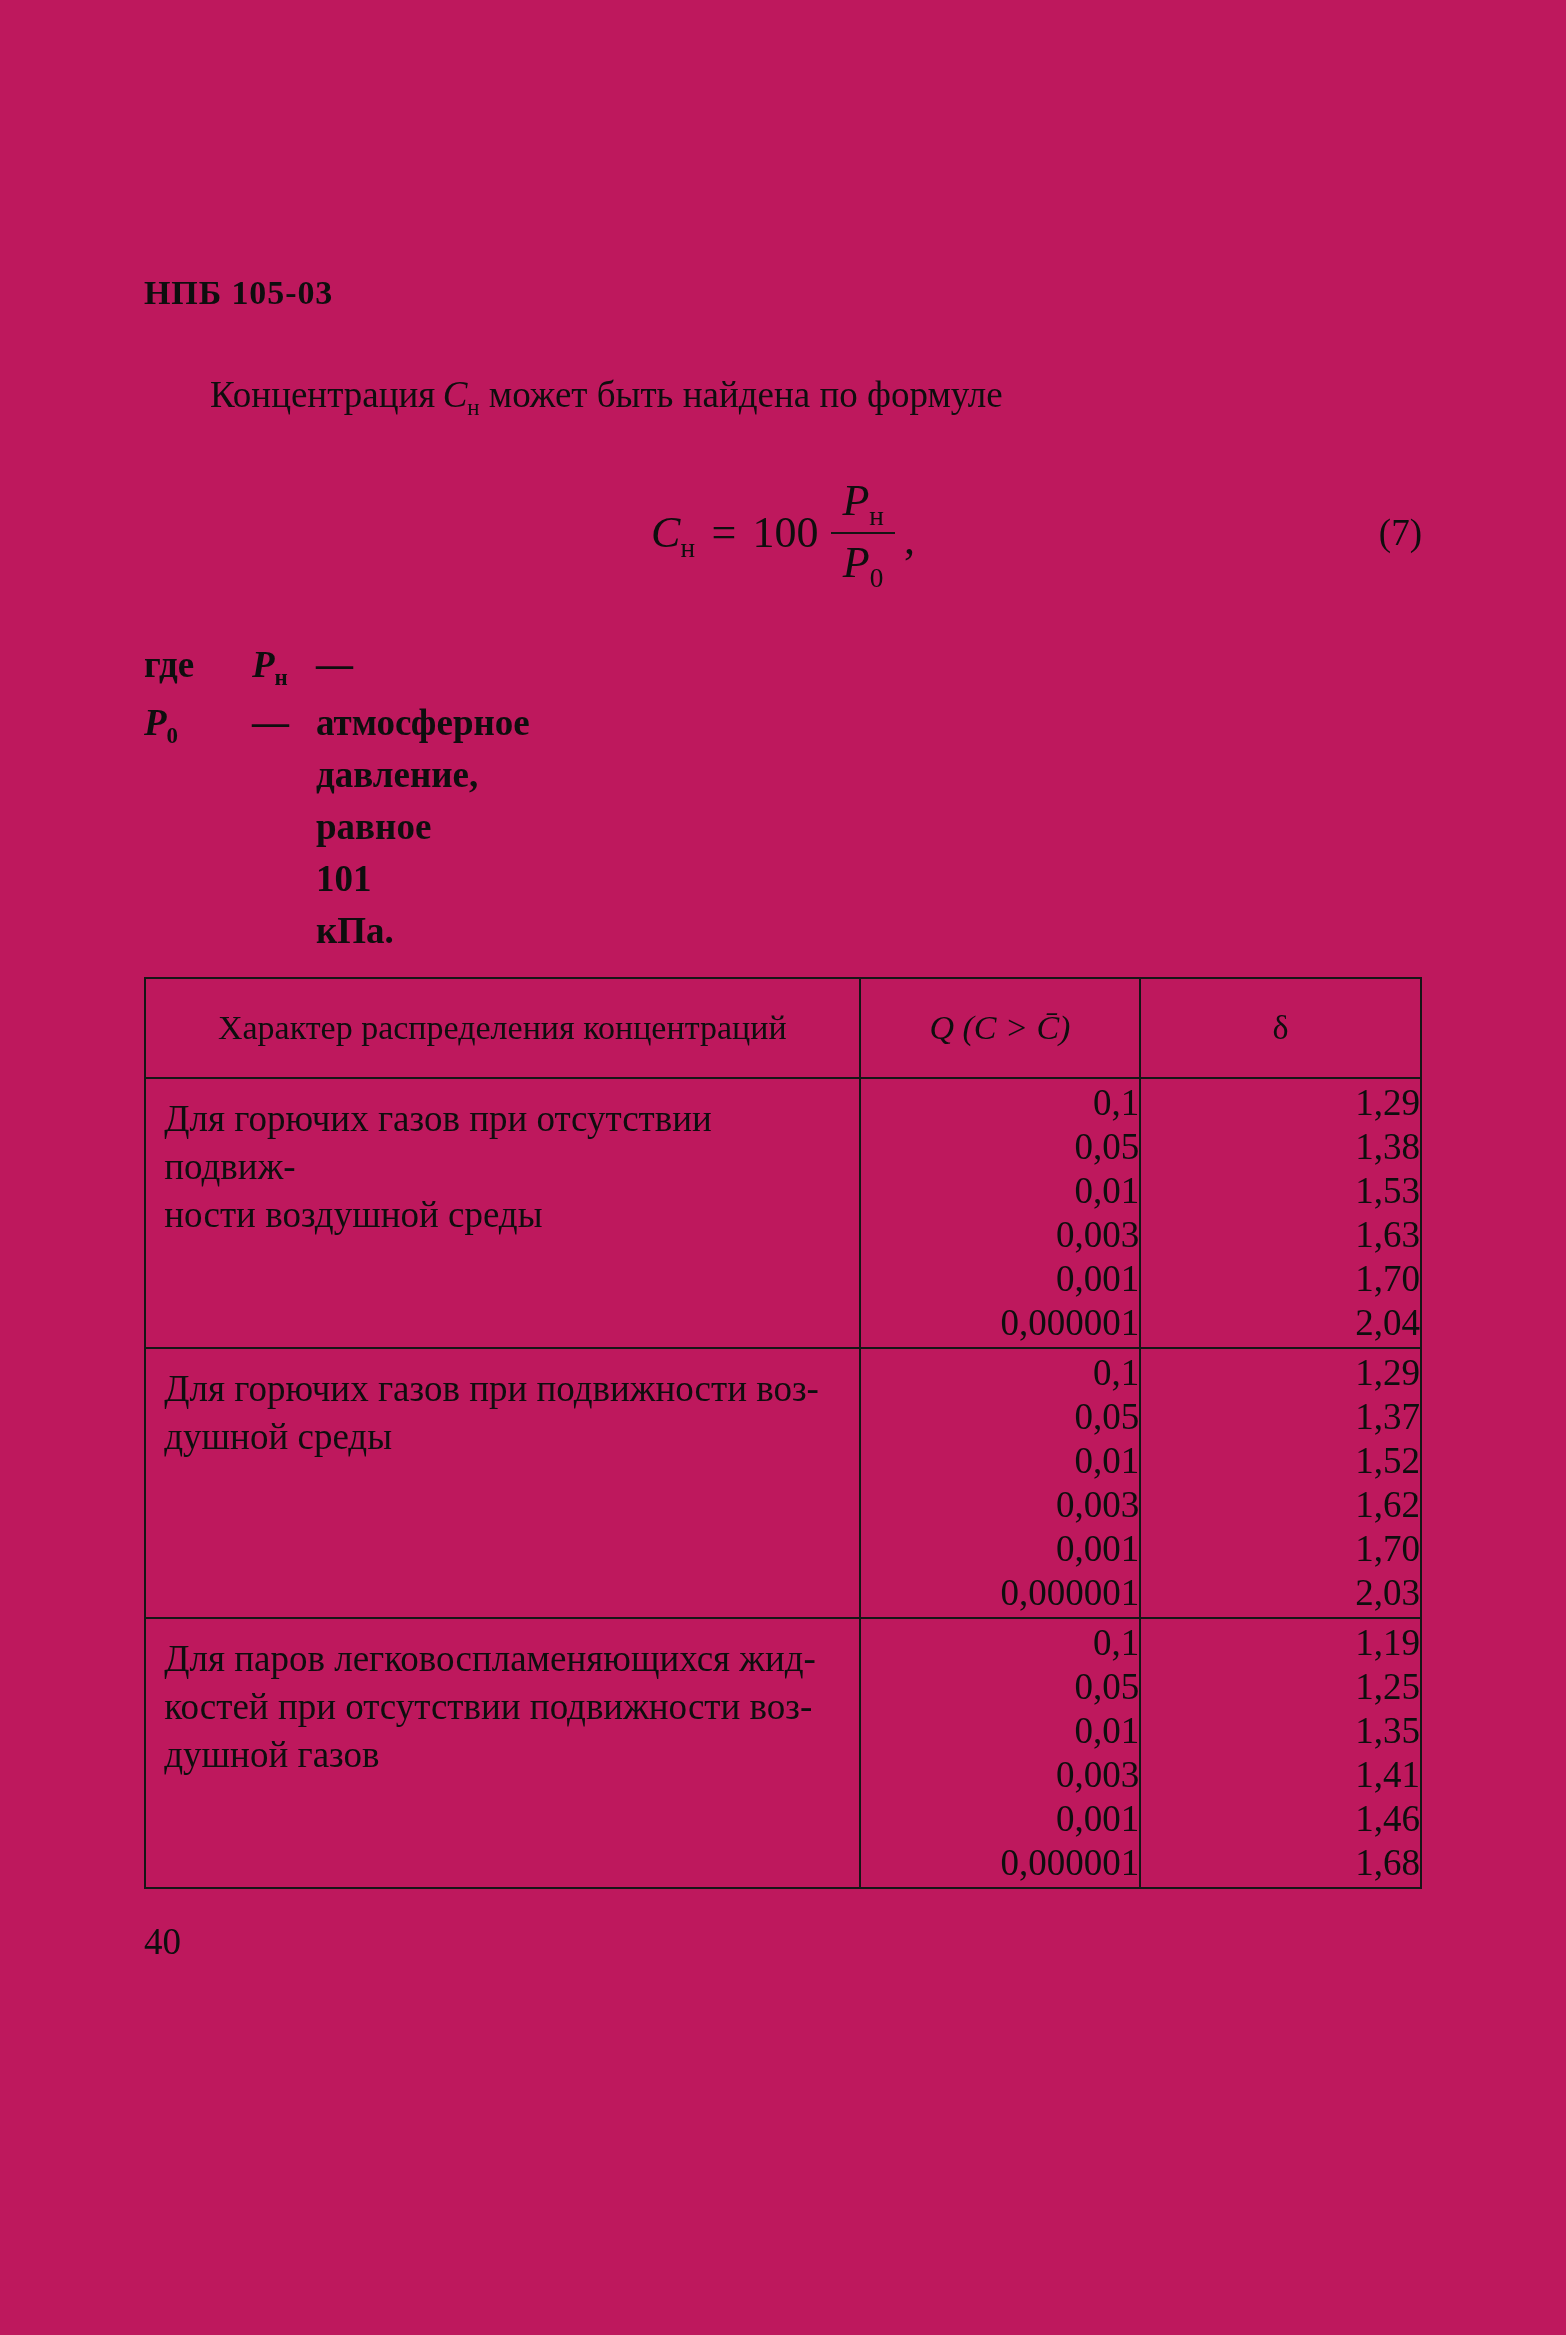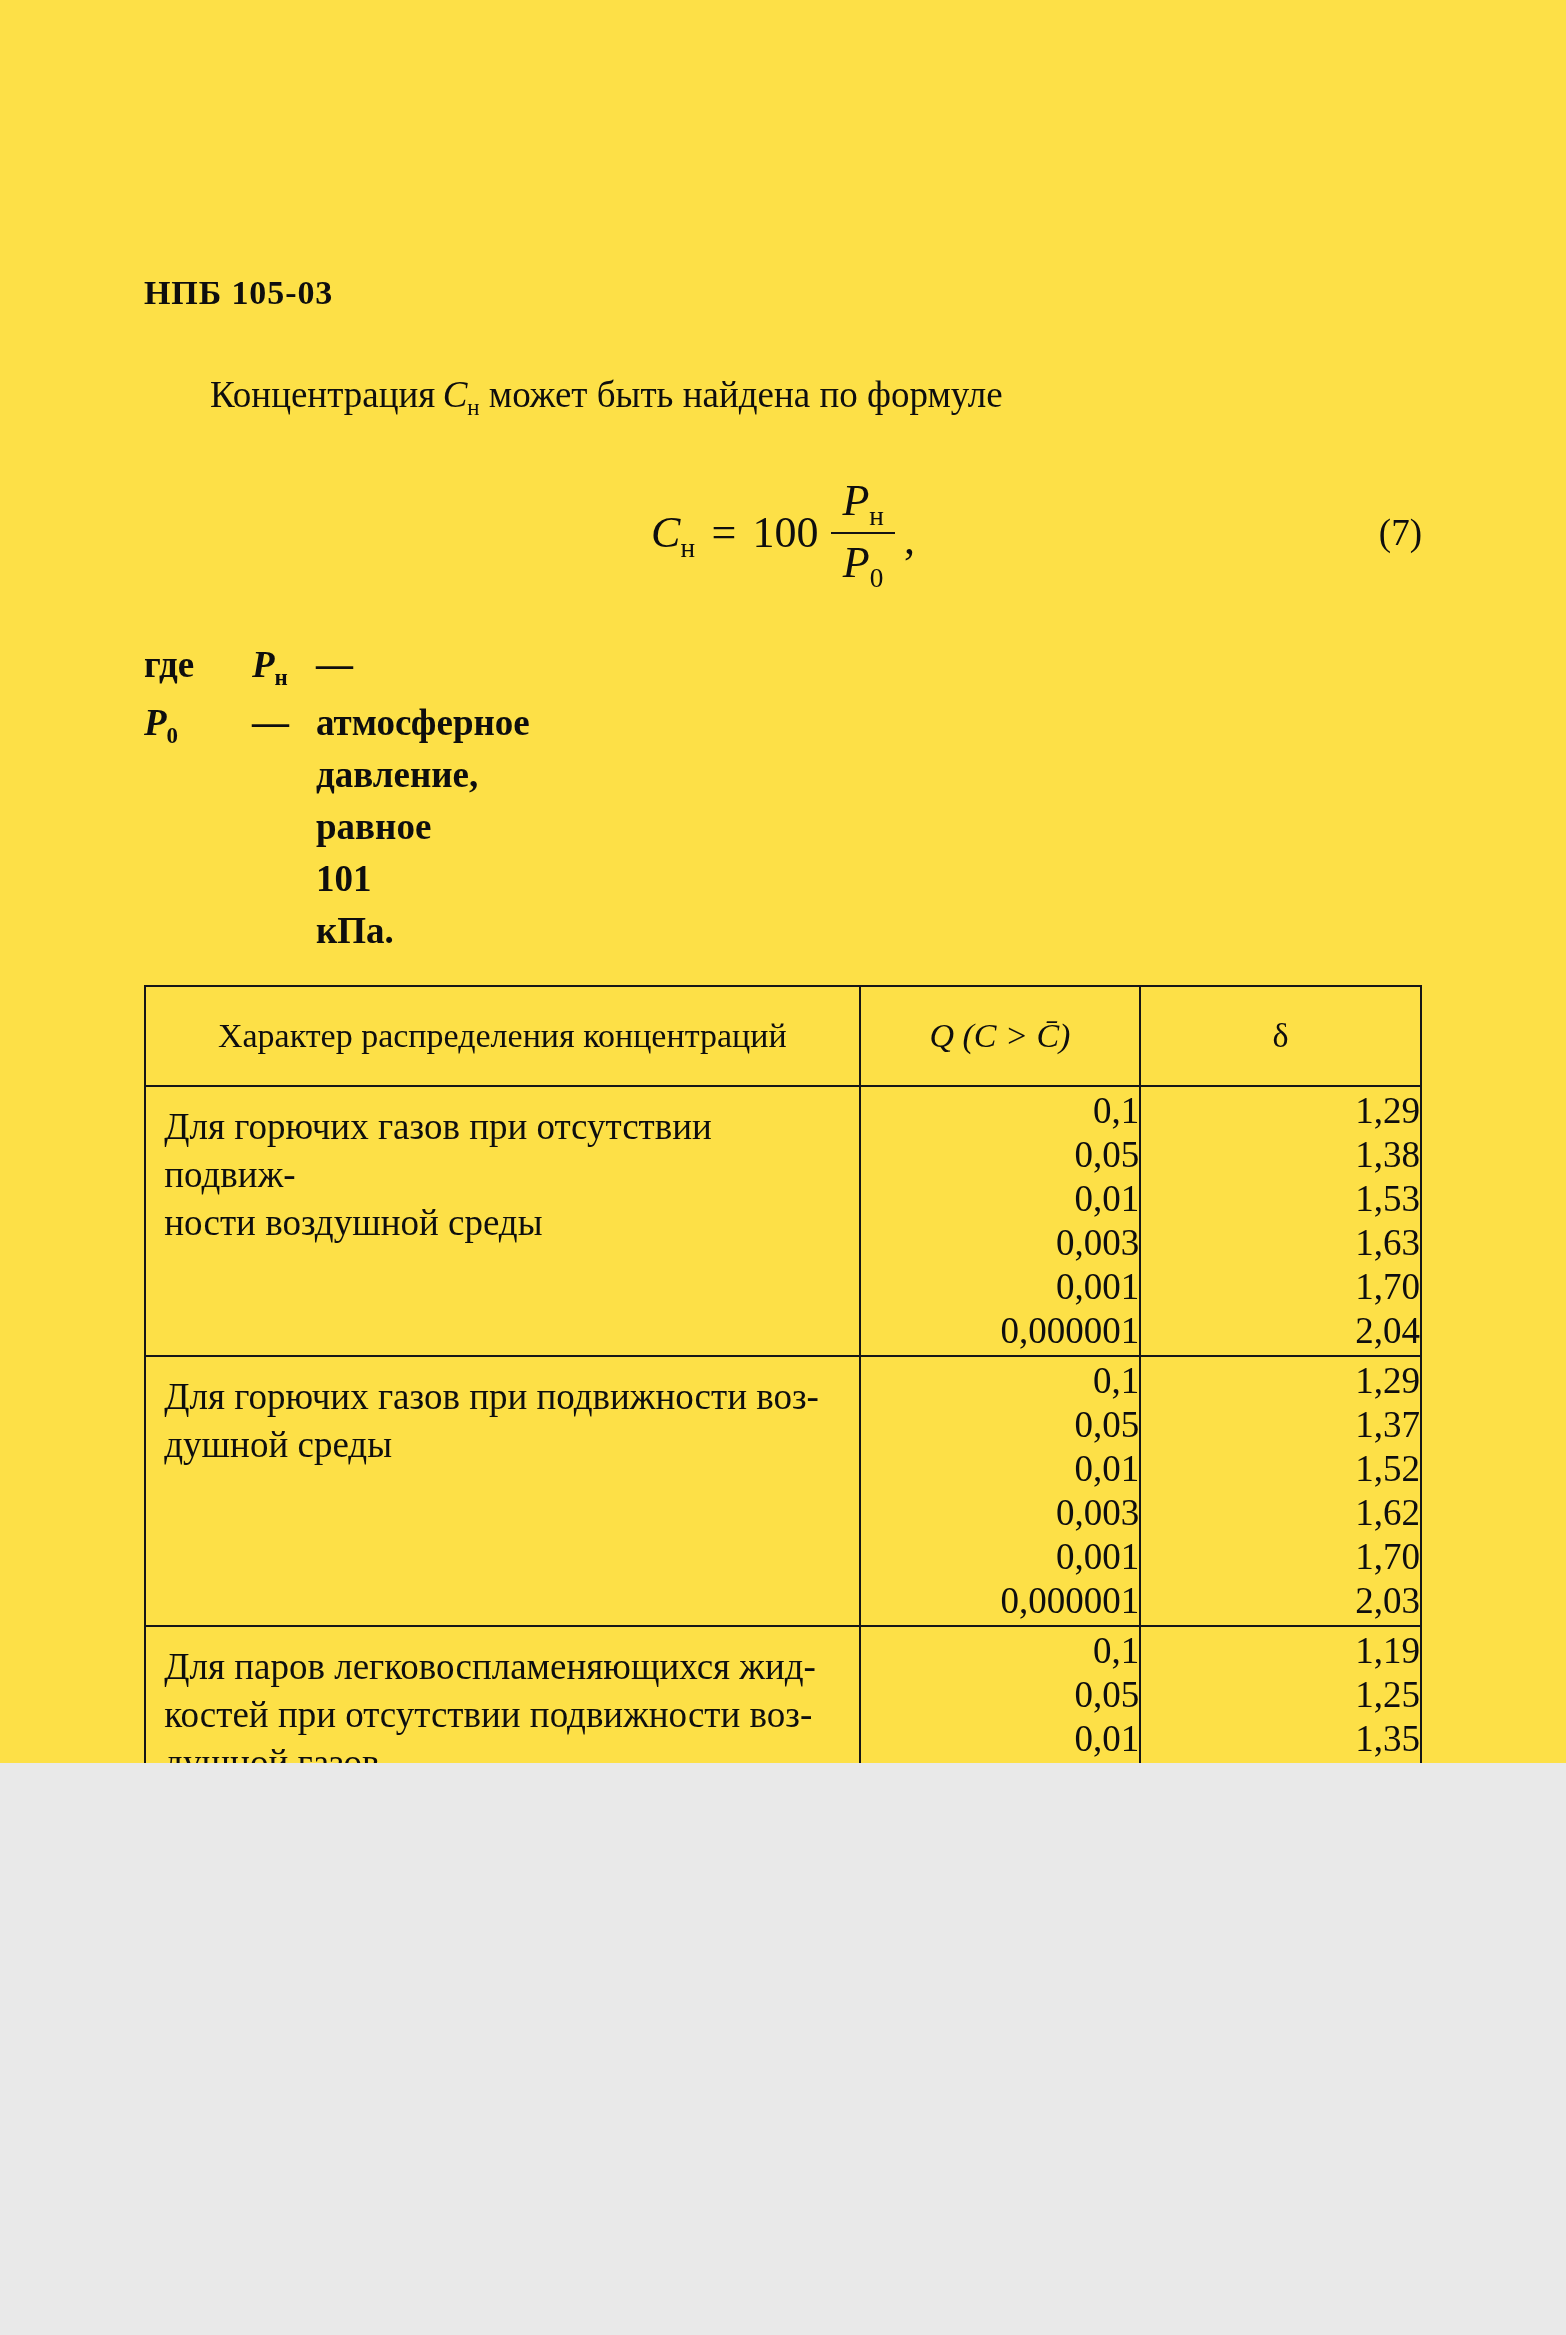--- a/index.html
+++ b/index.html
@@ -1,21 +1,21 @@
 <!DOCTYPE html>
 <html lang="ru" style="font-size:14.6px"><head>
 <meta charset="utf-8">
 <style>
   html, body { margin: 0; padding: 0; background: #e9e9e9; }
   .page {
     position: relative;
     width: 1566px;
-    height: 1763px;
+    height: 2335px;
     margin: 0 auto;
-    background: #fde047;
+    background: #be185d;
     color: #0e0e0e;
     font-family: "Liberation Serif", "DejaVu Serif", serif;
     box-sizing: border-box;
     padding: 274px 144px 0 144px;
     overflow: hidden;
   }
 
   .doc-code {
     font-weight: bold;
     font-size: 34px;
@@ -81,21 +81,21 @@
   .table-label {
     text-align: right;
     padding-right: 50px;
     margin-top: 62px;
     font-size: 37px;
   }
 
   table.ptable {
     width: 100%;
     border-collapse: collapse;
-    margin-top: 28px;
+    margin-top: 20px;
     font-size: 37px;
     table-layout: fixed;
   }
   .ptable th, .ptable td {
     border: 2.7px solid #161616;
   }
   .ptable col.c1 { width: 56%; }
   .ptable col.c2 { width: 22%; }
   .ptable col.c3 { width: 22%; }
   .ptable thead th {

